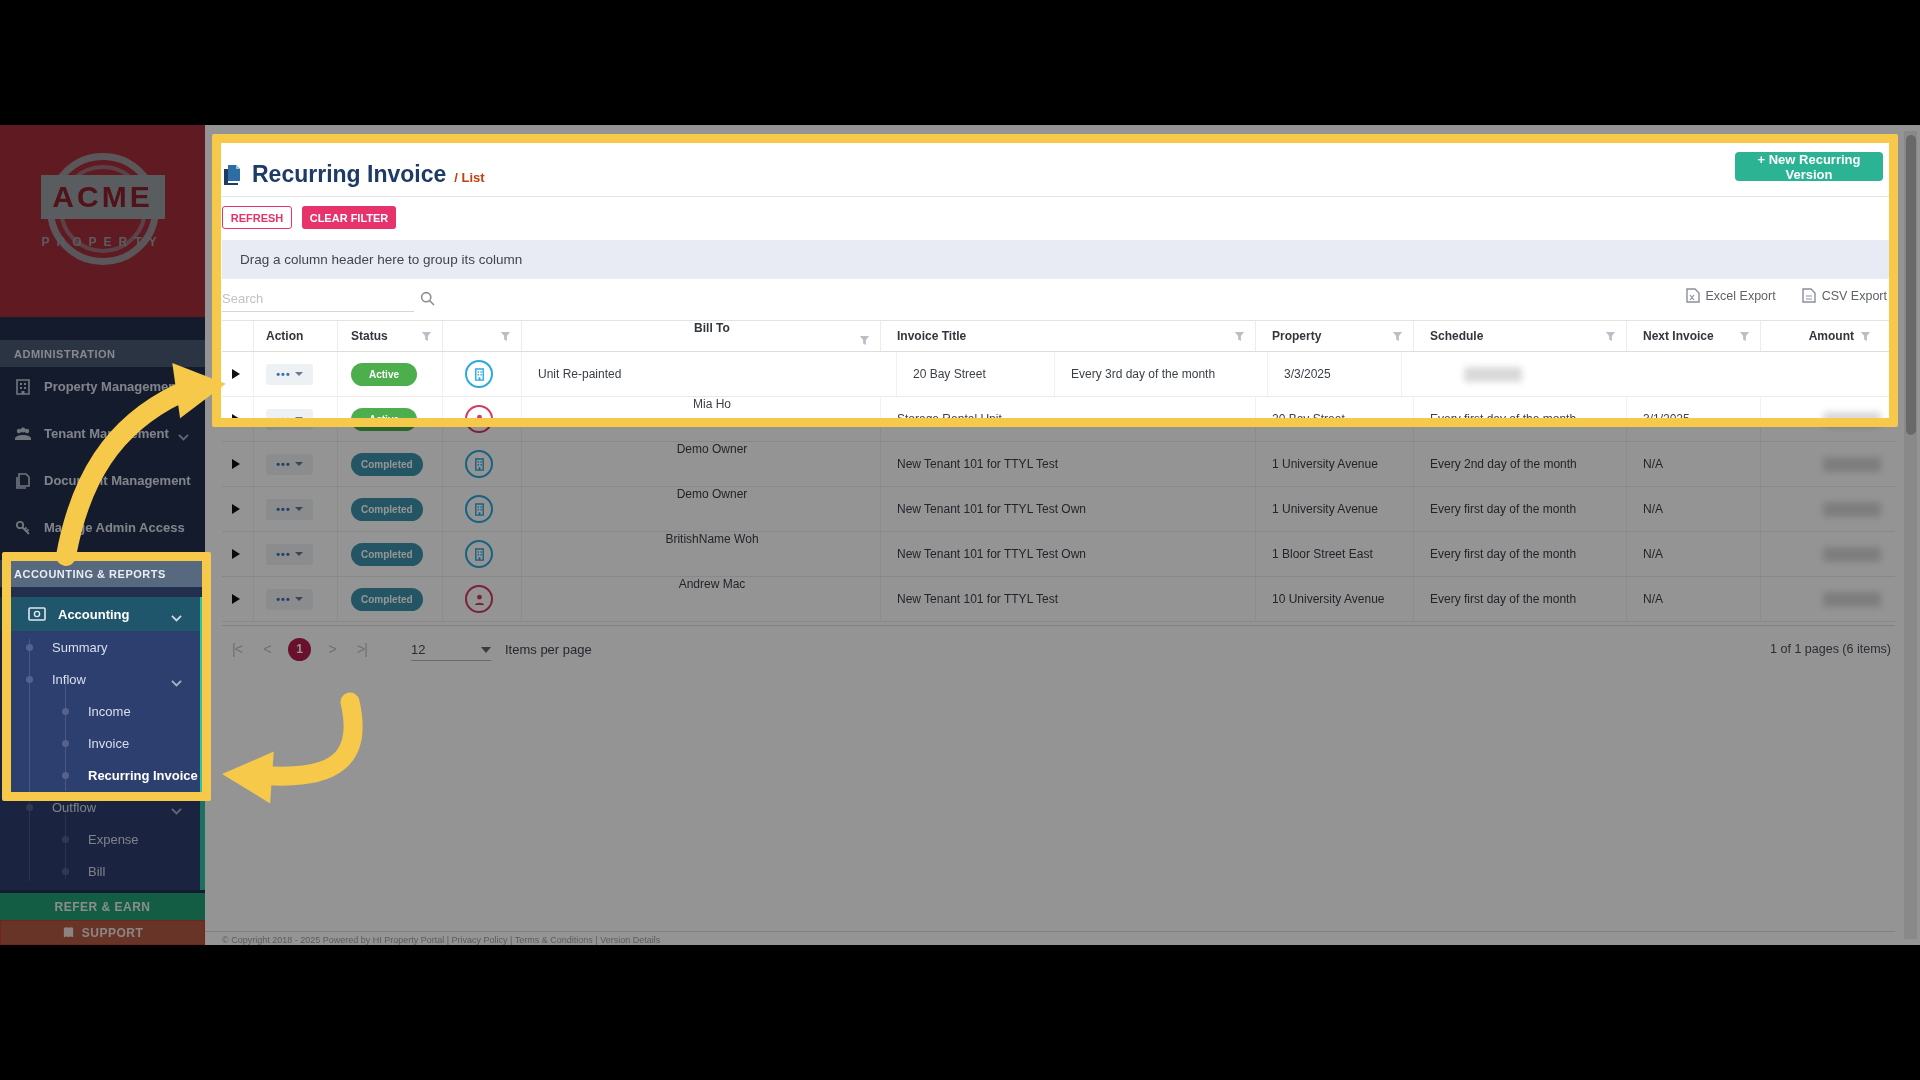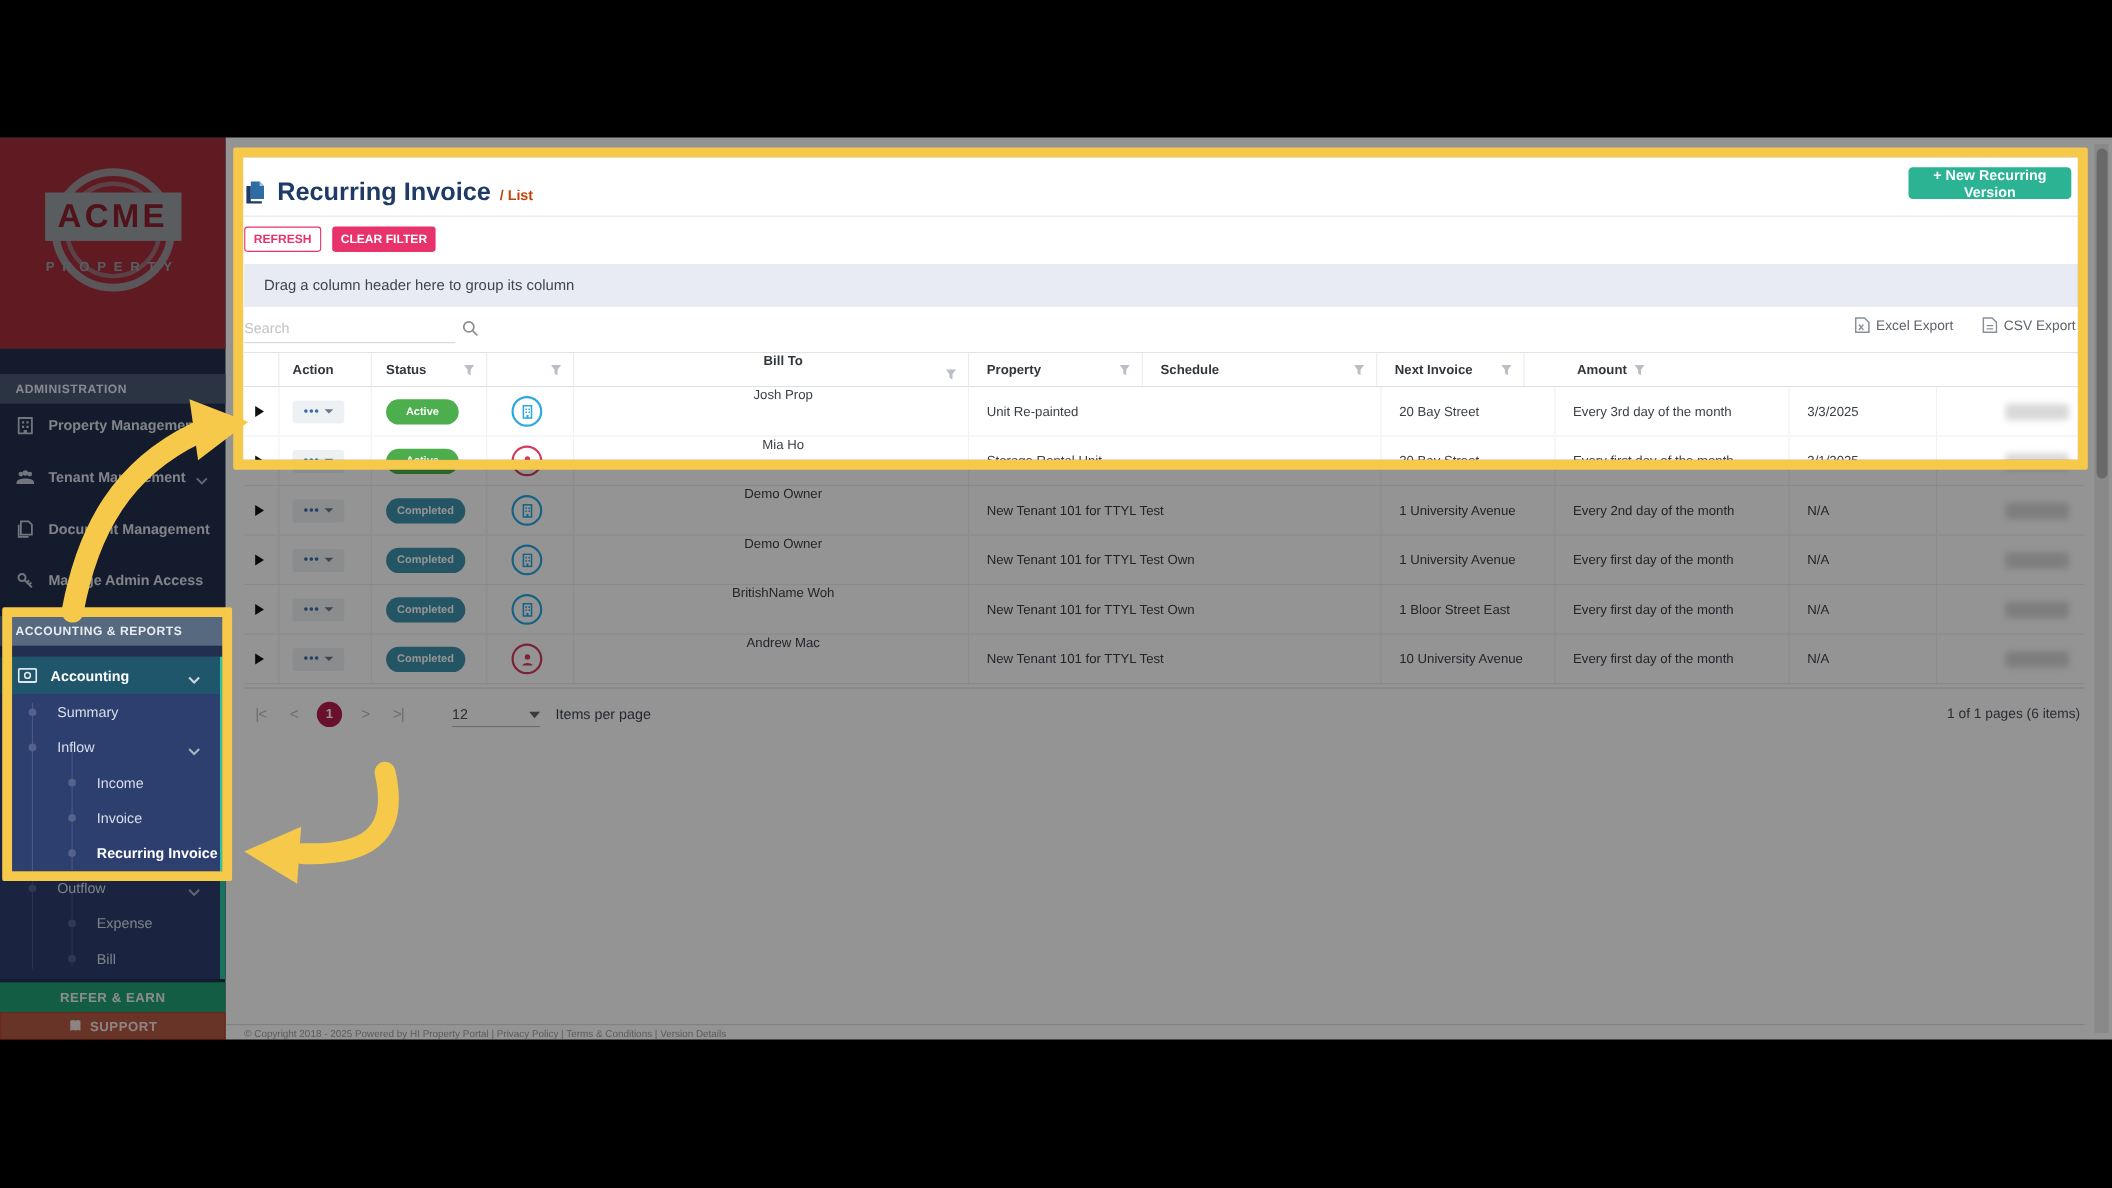--- a/index.html
+++ b/index.html
@@ -33,21 +33,21 @@
   #hdr-acct { top:435px; background:#56697f; }
 
   .nav-item { position:absolute; left:0; width:205px; height:47px; display:flex; align-items:center;
     color:#dde3ec; font-size:13px; font-weight:bold; padding-left:14px; cursor:pointer; }
   .nav-item .nicon { width:18px; height:18px; margin-right:12px; color:#c3cbd8; flex:none; }
   .nav-item .chev { margin-left:auto; margin-right:16px; width:11px; height:8px; color:#aab3c2; }
 
   .acct-block { position:absolute; left:0; top:472px; width:205px; height:293px;
     background:#2d3f6e; border-right:5px solid #2dc5a2; }
   .acct-row { height:34px; background:#1f566b; display:flex; align-items:center;
-    color:#fff; font-size:13px; font-weight:bold; padding-left:16px; cursor:pointer; }
+    color:#fff; font-size:13px; font-weight:bold; padding-left:28px; cursor:pointer; }
   .acct-row .nicon { width:18px; height:14px; margin-right:12px; color:#dfe6ee; }
   .acct-row .chev { margin-left:auto; margin-right:18px; width:11px; height:8px; color:#cfd6e0; }
 
   .sub-item { position:relative; height:32px; display:flex; align-items:center;
     color:#d9dfeb; font-size:13px; cursor:pointer; }
   .sub-item.lv1 { padding-left:52px; }
   .sub-item.lv2 { padding-left:88px; }
   .sub-item.active { color:#fff; font-weight:bold; }
   .sub-item .dot { position:absolute; width:7px; height:7px; border-radius:50%; background:#55628c; }
   .sub-item.lv1 .dot { left:26px; }
@@ -350,20 +350,26 @@
               <span class="funnel"><svg viewBox="0 0 12 12">
                   <path d="M1 1h10L7.5 5.5V11l-3-1.8V5.5z" fill="#b9bec7"></path>
                 </svg></span>
             </div>
           <div class="th c-bt">
               <span>Bill To</span>
               <span class="funnel"><svg viewBox="0 0 12 12">
                   <path d="M1 1h10L7.5 5.5V11l-3-1.8V5.5z" fill="#b9bec7"></path>
                 </svg></span>
             </div>
+          <div class="th c-it">
+              <span>Invoice Title</span>
+              <span class="funnel"><svg viewBox="0 0 12 12">
+                  <path d="M1 1h10L7.5 5.5V11l-3-1.8V5.5z" fill="#b9bec7"></path>
+                </svg></span>
+            </div>
           <div class="th c-pr">
               <span>Property</span>
               <span class="funnel"><svg viewBox="0 0 12 12">
                   <path d="M1 1h10L7.5 5.5V11l-3-1.8V5.5z" fill="#b9bec7"></path>
                 </svg></span>
             </div>
           <div class="th c-sc">
               <span>Schedule</span>
               <span class="funnel"><svg viewBox="0 0 12 12">
                   <path d="M1 1h10L7.5 5.5V11l-3-1.8V5.5z" fill="#b9bec7"></path>
@@ -397,21 +403,20 @@
                 <span class="pill active">Active</span>
               </div>
               <div class="td c-ic">
                 <span class="typ-circle building">
                   <svg viewBox="0 0 14 14">
                     <path d="M3 1h8v12H3z" fill="none" stroke="currentColor" stroke-width="1.5"></path>
                     <path d="M5 3.5h1.5v1.5H5zM8 3.5h1.5v1.5H8zM5 6.5h1.5V8H5zM8 6.5h1.5V8H8zM6 10h2v3H6z" fill="currentColor"></path>
                   </svg>
                 </span>
               </div>
-              <div class="td c-bt">Josh Prop</div>
               <div class="td c-it">Unit Re-painted</div>
               <div class="td c-pr">20 Bay Street</div>
               <div class="td c-sc">Every 3rd day of the month</div>
               <div class="td c-ni">3/3/2025</div>
               <div class="td c-am">
                 <span class="redact"></span>
               </div>
             </div>
             <div class="trow">
               <div class="td c-exp">

